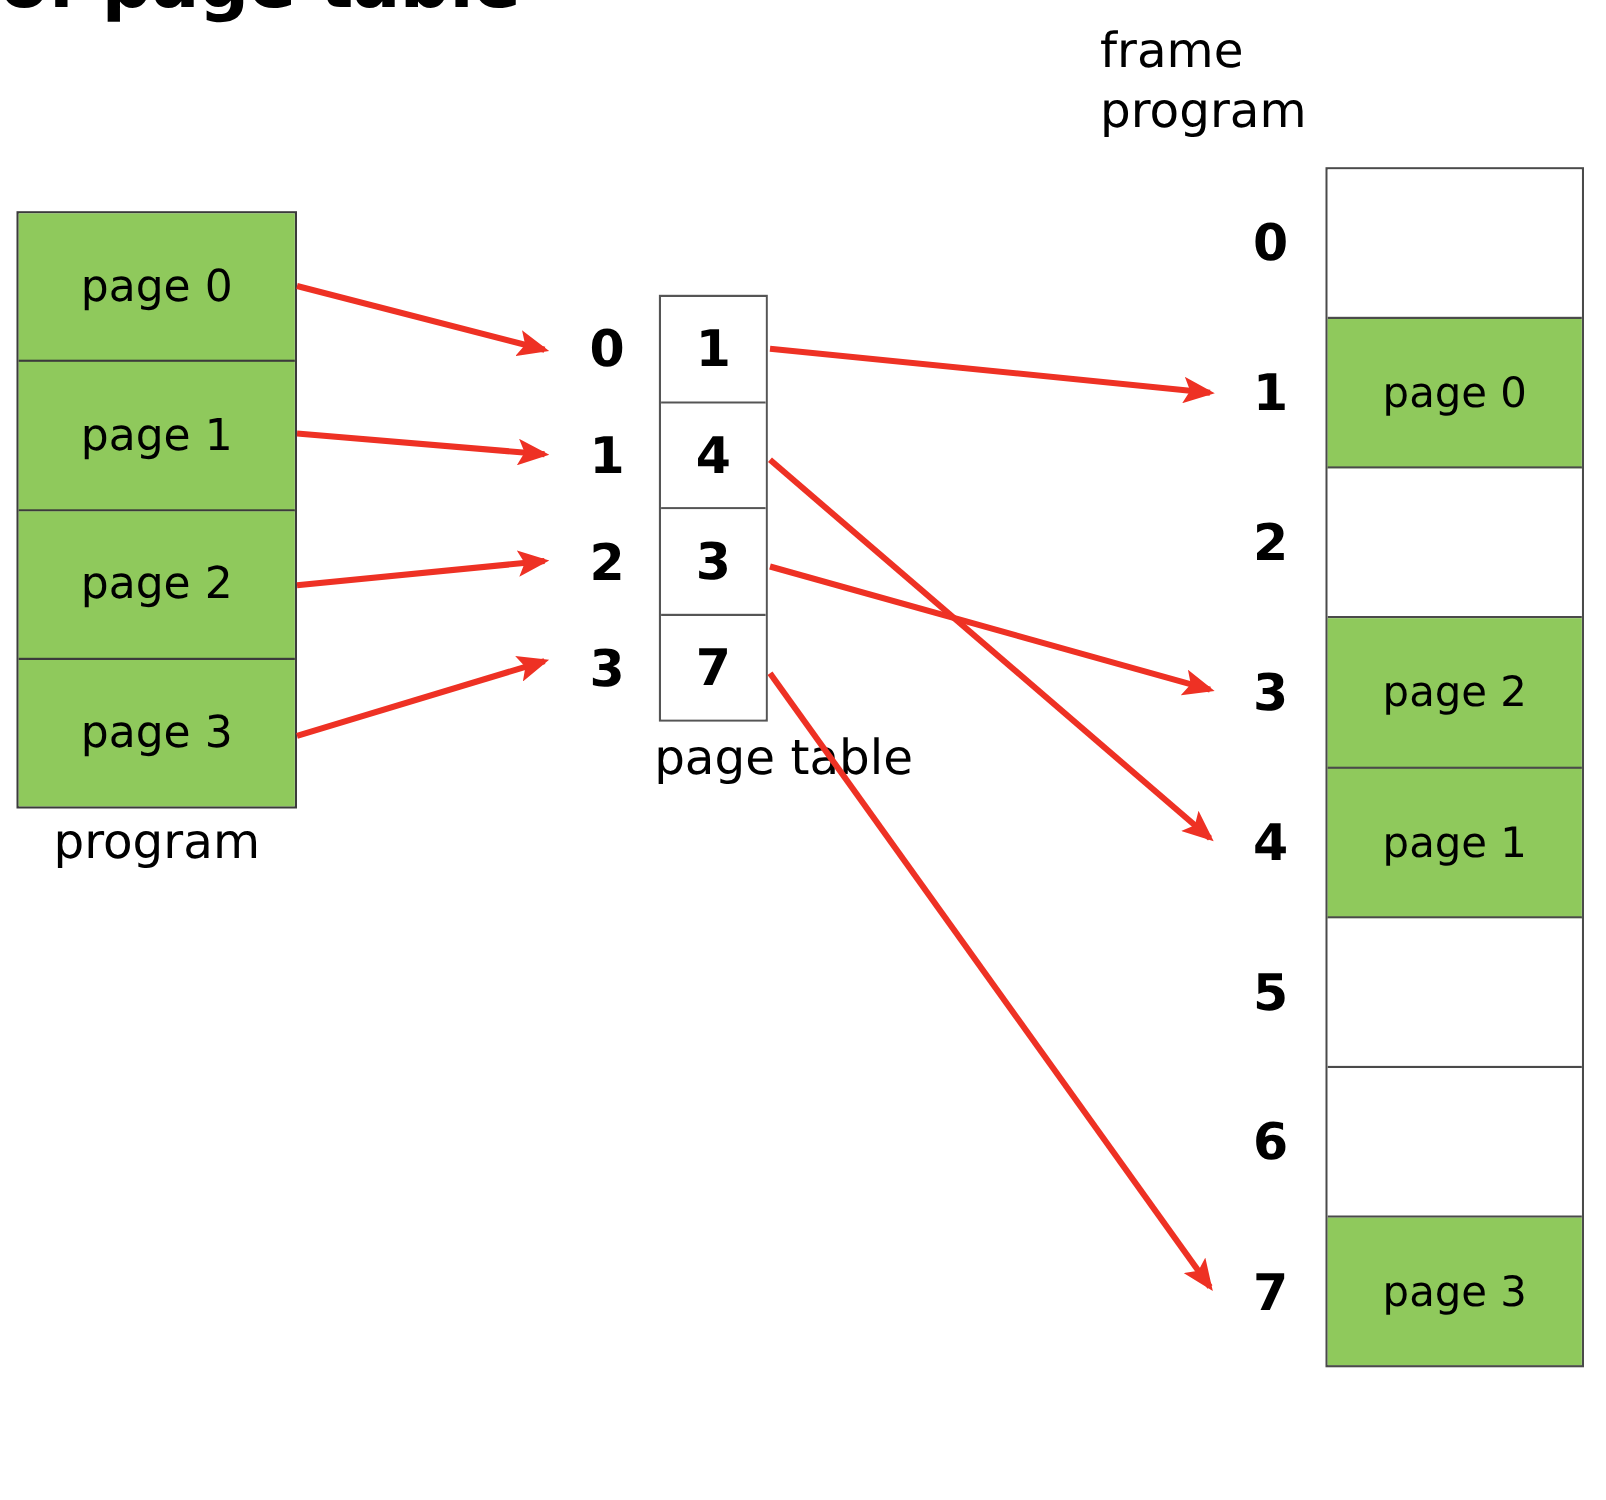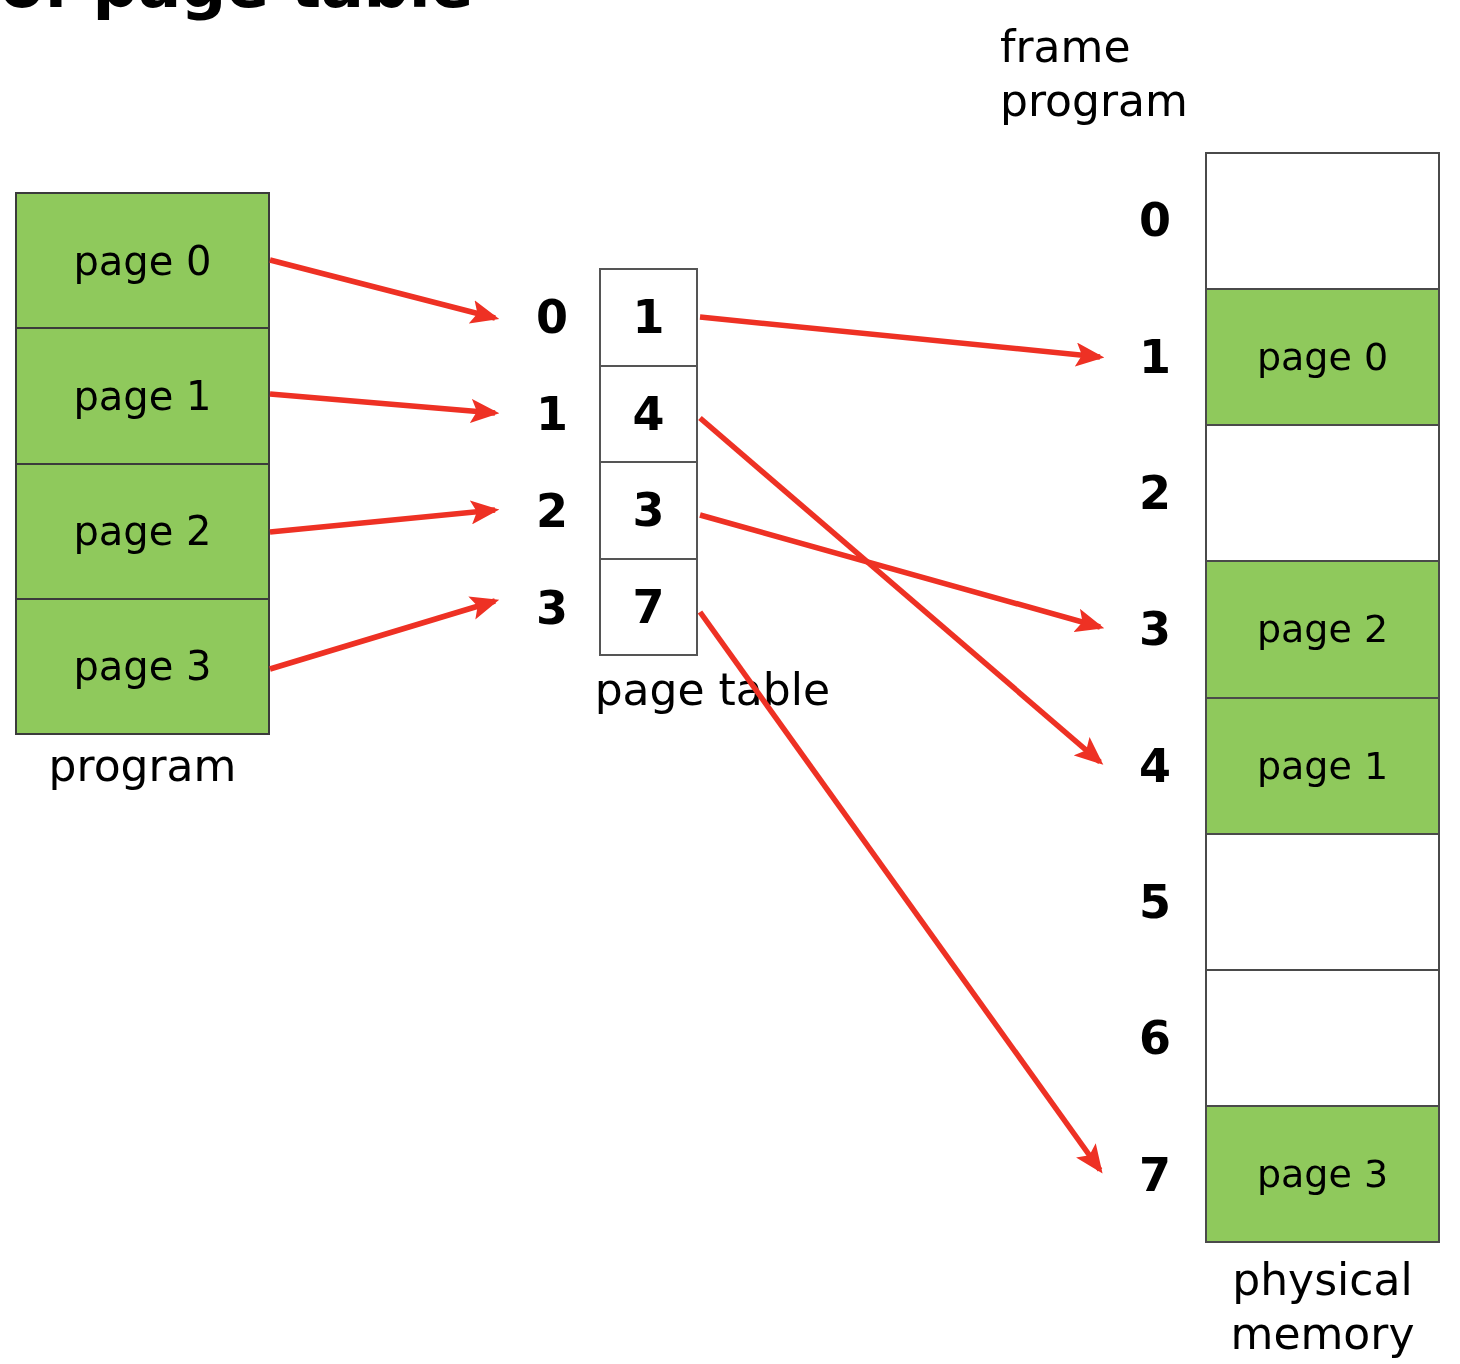--- a/index.html
+++ b/index.html
@@ -251,24 +251,20 @@
     <div class="mem-cell"></div>
     <div class="mem-cell filled">page 0</div>
     <div class="mem-cell"></div>
     <div class="mem-cell filled">page 2</div>
     <div class="mem-cell filled">page  1</div>
     <div class="mem-cell"></div>
     <div class="mem-cell"></div>
     <div class="mem-cell filled">page 3</div>
   </div>
 
-  <div class="mem-label">
-    <div>physical</div>
-    <div>memory</div>
-  </div>
 
   <svg class="arrow-layer" viewBox="0 0 1460 1364" width="1460" height="1364">
     <defs>
       <marker id="ahead" markerWidth="5.2" markerHeight="4.4" refX="4.4" refY="2.2" orient="auto" markerUnits="strokeWidth">
         <path d="M0,0 L5.2,2.2 L0,4.4 L1.1,2.2 Z" fill="#EE3124"></path>
       </marker>
     </defs>
 
     <g stroke="#EE3124" stroke-width="5.5" fill="none" marker-end="url(#ahead)">
       <line x1="270" y1="260" x2="495" y2="318"></line>

